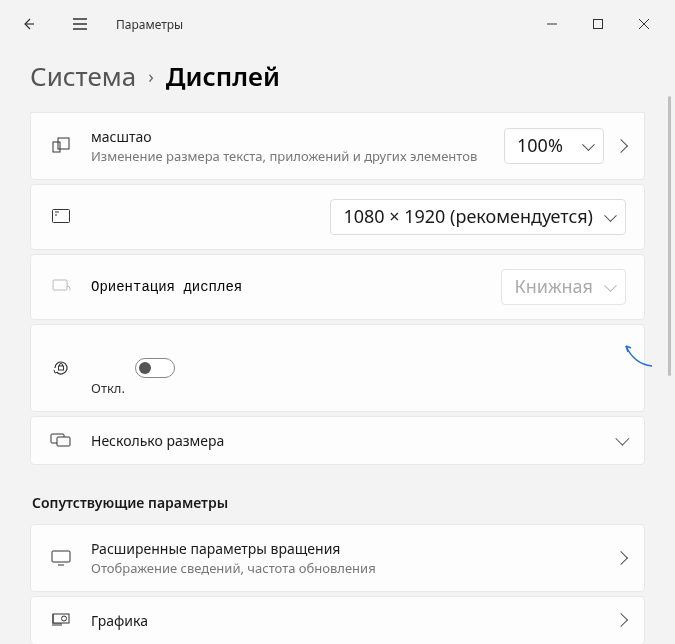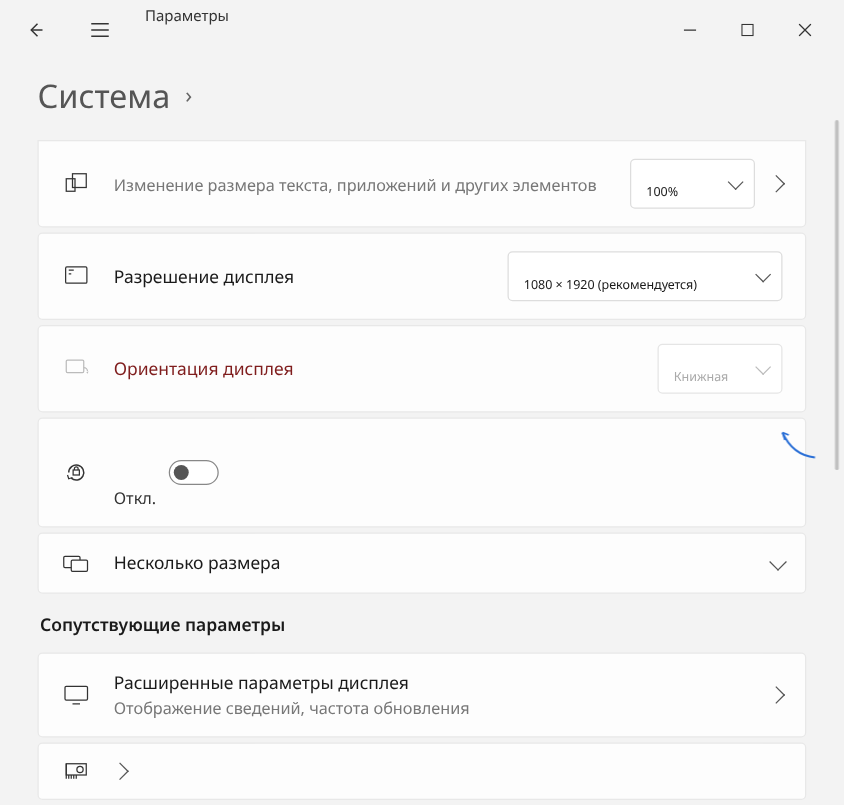--- a/index.html
+++ b/index.html
@@ -12,21 +12,21 @@
   font-size: 14px;
   color: #1a1a1a;
 }
 .titlebar {
   display: flex;
   align-items: center;
   height: 48px;
   padding: 0 8px;
   background: #f3f3f3;
 }
-.titlebar .left { display: flex; align-items: flex-start; gap: 12px; }
+.titlebar .left { display: flex; align-items: center; gap: 12px; }
 .icon-btn {
   width: 40px; height: 40px;
   display: flex; align-items: center; justify-content: center;
   cursor: pointer;
 }
 .titlebar .title { font-size: 12px; color: #333; margin-left: 4px; }
 .titlebar .spacer { flex: 1; }
 .win-btn { width: 46px; height: 32px; display: flex; align-items: center; justify-content: center; cursor: pointer; }
 .breadcrumb {
   display: flex; align-items: center; gap: 12px;
@@ -48,28 +48,28 @@
   padding: 14px 18px;
   display: flex;
   align-items: center;
   gap: 18px;
   cursor: pointer;
 }
 .card.disabled { color: #aaa; cursor: default; }
 .card .icon-col { width: 24px; flex-shrink: 0; display:flex; align-items:center; justify-content:center; }
 .card .text-col { flex: 1; min-width: 0; }
 .card .text-col .title-row { font-size: 14px; color: #1a1a1a; }
-.card.disabled .text-col .title-row { color: #7f1d1d; }
+.card.disabled .text-col .title-row { color: #000000; font-family: Liberation Mono, monospace; }
 .card .text-col .sub-row { font-size: 13px; color: #777; margin-top: 2px; line-height: 1.3; }
 .card .ctrl-col { display: flex; align-items: center; gap: 12px; }
 .dropdown {
   border: 1px solid #ddd;
   border-radius: 4px;
-  padding: 18px 32px 6px 12px;
-  font-size: 10px;
+  padding: 4px 32px 6px 12px;
+  font-size: 18px;
   background: #fff;
   position: relative;
   cursor: pointer;
   min-width: 100px;
 }
 .dropdown.wide { min-width: 220px; margin-left: 20px; }
 .dropdown::after {
   content: "";
   position: absolute; right: 10px; top: 50%;
   width: 8px; height: 8px;
@@ -94,21 +94,21 @@
   background: #fff;
   cursor: pointer;
 }
 .toggle .knob {
   position: absolute; left: 3px; top: 3px;
   width: 12px; height: 12px;
   background: #555; border-radius: 50%;
 }
 .section-title {
   font-size: 14px; font-weight: 600;
-  margin: 16px 0 12px 2px;
+  margin: 28px 0 12px 2px;
 }
 .card.first-cut { border-top-left-radius: 0; border-top-right-radius: 0; margin-top: 0; }
 .scroll-fake {
   position: absolute;
   right: 4px;
   top: 96px;
   width: 3px;
   height: 280px;
   background: #c0c0c0;
   border-radius: 2px;
@@ -153,49 +153,50 @@
   <div class="win-btn">
     <svg width="10" height="10">
         <path d="M0 0 L10 10 M10 0 L0 10" stroke="#333"></path>
       </svg>
   </div>
 </div>
 
 <div class="breadcrumb">
   <span class="crumb">Система</span>
   <span class="sep">›</span>
+  <span class="current">Дисплей</span>
 </div>
 
 <div class="content">
 
   <div class="card first-cut">
     <div class="icon-col">
       <svg width="20" height="20" viewBox="0 0 20 20">
           <rect x="2" y="6" width="7" height="10" stroke="#333" fill="none"></rect>
           <rect x="7" y="2" width="11" height="11" stroke="#333" fill="none"></rect>
         </svg>
     </div>
     <div class="text-col">
+      <div class="title-row">масштао</div>
       <div class="sub-row">Изменение размера текста, приложений и других элементов</div>
     </div>
     <div class="ctrl-col">
       <div class="dropdown"><span>100%</span></div>
       <div class="chev"></div>
     </div>
   </div>
 
   <div class="card">
     <div class="icon-col">
       <svg width="20" height="18" viewBox="0 0 20 18">
           <rect x="1.5" y="1.5" width="17" height="13" rx="1" stroke="#333" fill="none"></rect>
           <path d="M4 4 H8 M4 7 H6" stroke="#333"></path>
         </svg>
     </div>
     <div class="text-col">
-      <div class="title-row">Разрешение дисплея</div>
     </div>
     <div class="ctrl-col">
       <div class="dropdown wide"><span>1080 × 1920 (рекомендуется)</span></div>
     </div>
   </div>
 
   <div class="card disabled">
     <div class="icon-col">
       <svg width="20" height="18" viewBox="0 0 20 18">
           <rect x="2" y="2" width="14" height="10" rx="1" stroke="#bbb" fill="none"></rect>
@@ -248,36 +249,39 @@
   <div class="section-title">Сопутствующие параметры</div>
 
   <div class="card">
     <div class="icon-col">
       <svg width="22" height="18" viewBox="0 0 22 18">
           <rect x="2" y="2" width="18" height="11" rx="1" stroke="#333" fill="none"></rect>
           <path d="M8 16 H14" stroke="#333"></path>
         </svg>
     </div>
     <div class="text-col">
-      <div class="title-row">Расширенные параметры дисплея</div>
+      <div class="title-row">Расширенные параметры вращения</div>
       <div class="sub-row">Отображение сведений, частота обновления</div>
     </div>
     <div class="ctrl-col">
       <div class="chev"></div>
     </div>
   </div>
 
   <div class="card">
     <div class="icon-col">
       <svg width="22" height="16" viewBox="0 0 22 16">
           <rect x="3" y="2" width="16" height="9" stroke="#333" fill="none"></rect>
           <circle cx="14" cy="6.5" r="2.5" stroke="#333" fill="none"></circle>
           <path d="M3 2 V14 M5 11 V14 M7 11 V14 M9 11 V14 M11 11 V14" stroke="#333"></path>
         </svg>
     </div>
+    <div class="text-col">
+      <div class="title-row">Графика</div>
+    </div>
     <div class="ctrl-col">
       <div class="chev"></div>
     </div>
   </div>
 
 </div>
 
 <div class="scroll-fake"></div>
 
 <svg class="arrow-annot" width="40" height="26">

